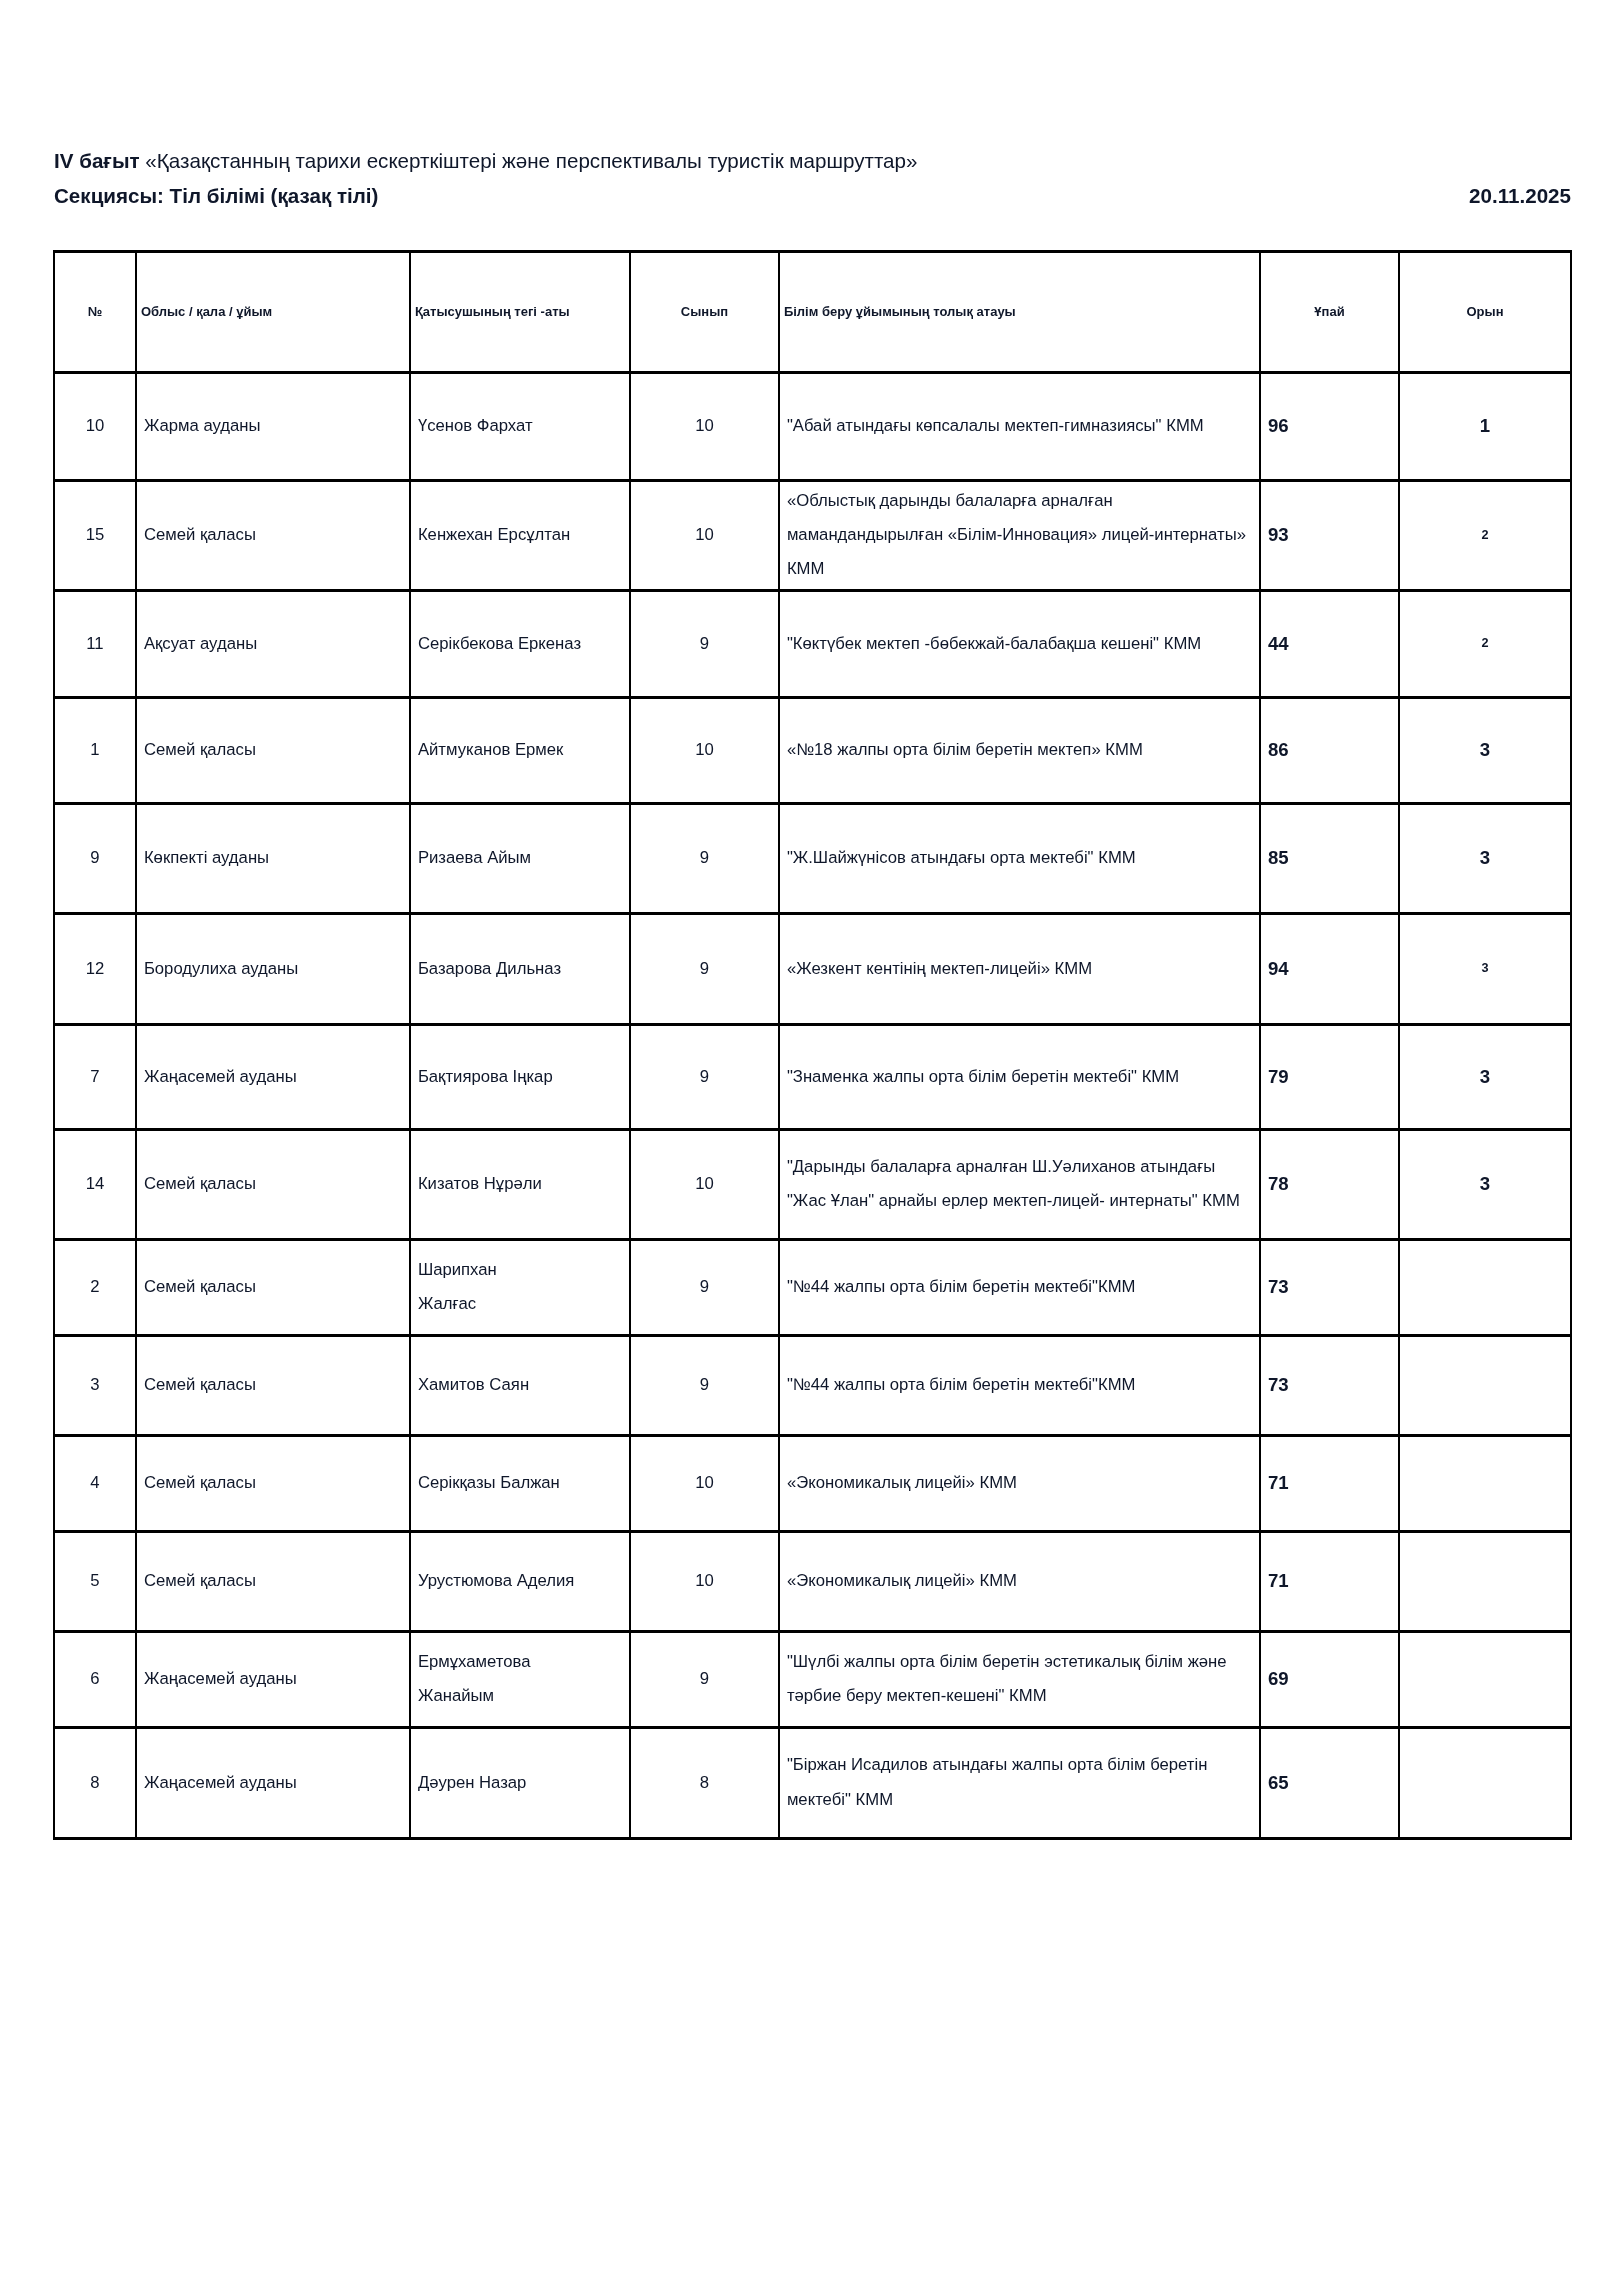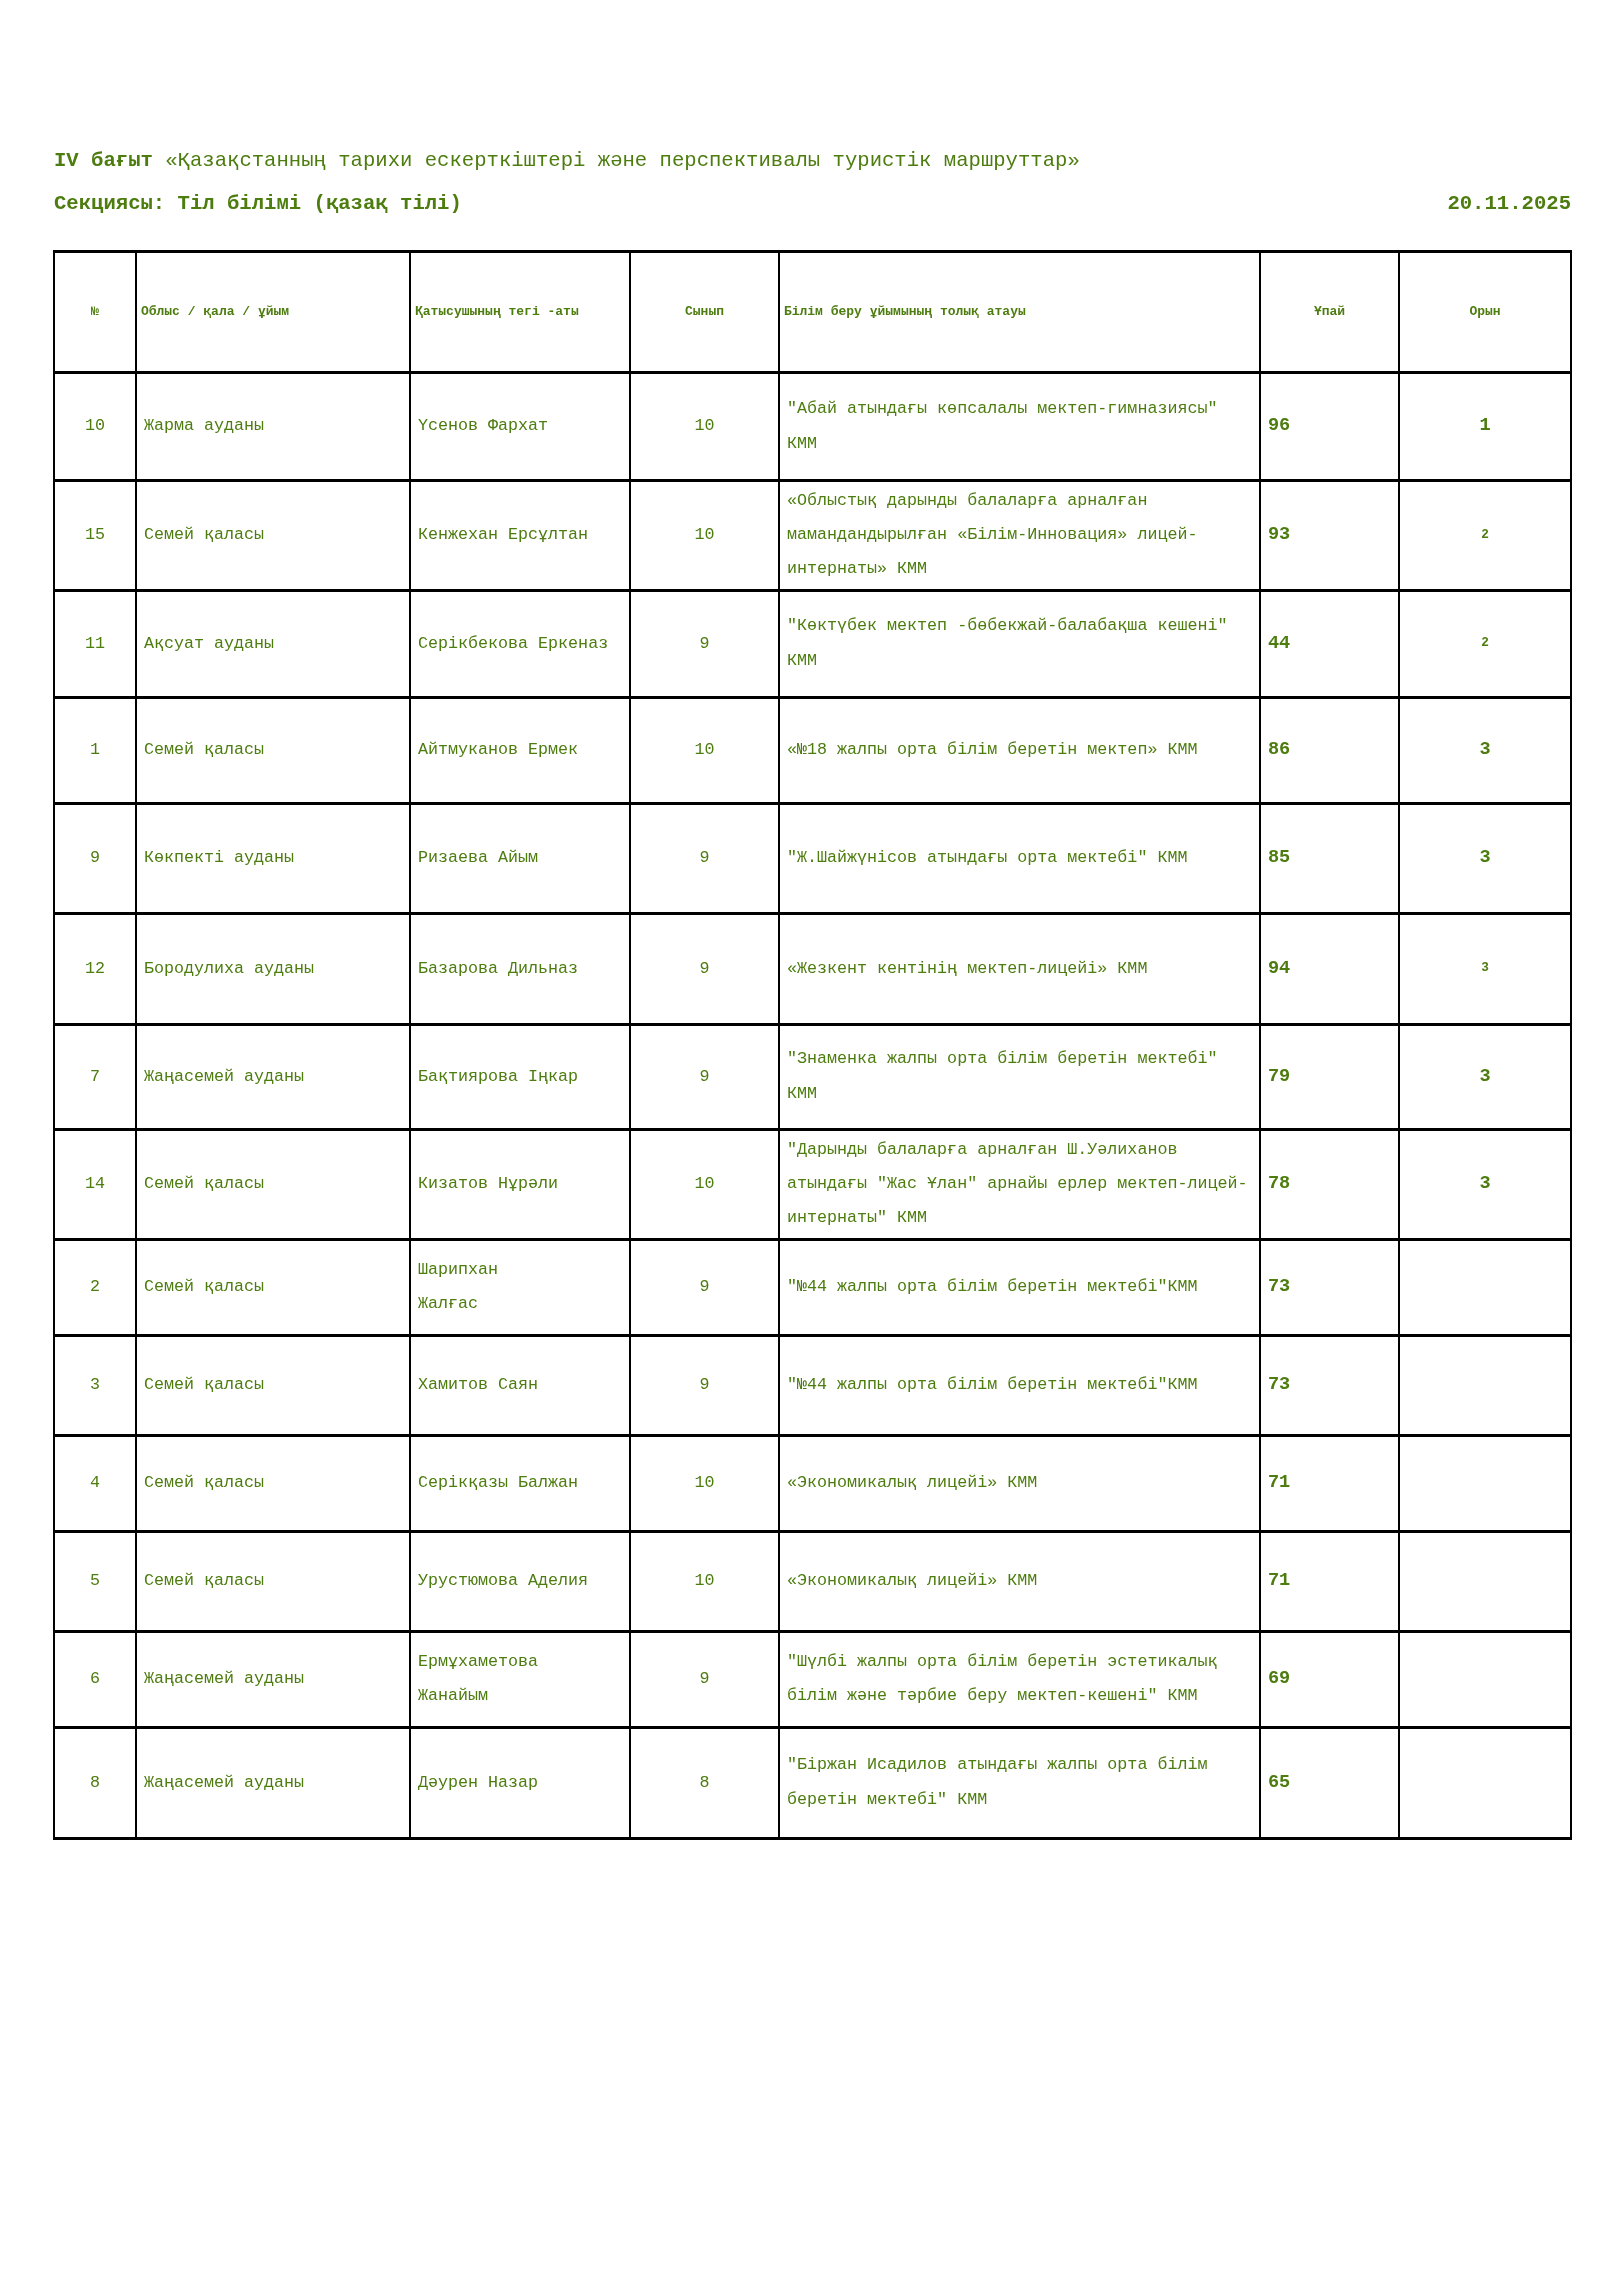--- a/index.html
+++ b/index.html
@@ -1,40 +1,40 @@
 <!DOCTYPE html>
 <html><head>
 <meta charset="utf-8">
 <style>
   html,body { margin:0; padding:0; background:#e8e8e8; }
   .page {
     position:relative;
     width:1621px; height:2293px;
     margin:0 auto;
     background:#ffffff;
-    font-family:Liberation Mono, monospace;
-    color:#4d7c0f;
+    font-family:Liberation Sans, sans-serif;
+    color:#0f172a;
   }
   .doc-header {
     position:absolute;
     left:54px; top:147px;
     width:1517px;
   }
   .title-line {
     margin:0;
     font-size:20.6px;
     line-height:1.35;
     white-space:nowrap;
   }
   .title-line .b { font-weight:bold; }
   .subtitle-row {
     display:flex;
     justify-content:space-between;
     align-items:baseline;
-    margin-top:17px;
+    margin-top:9px;
     font-size:20.6px;
     font-weight:bold;
     white-space:nowrap;
   }
   table.results {
     position:absolute;
     left:53px; top:250px;
     border-collapse:collapse;
     table-layout:fixed;
     background:#fff;

